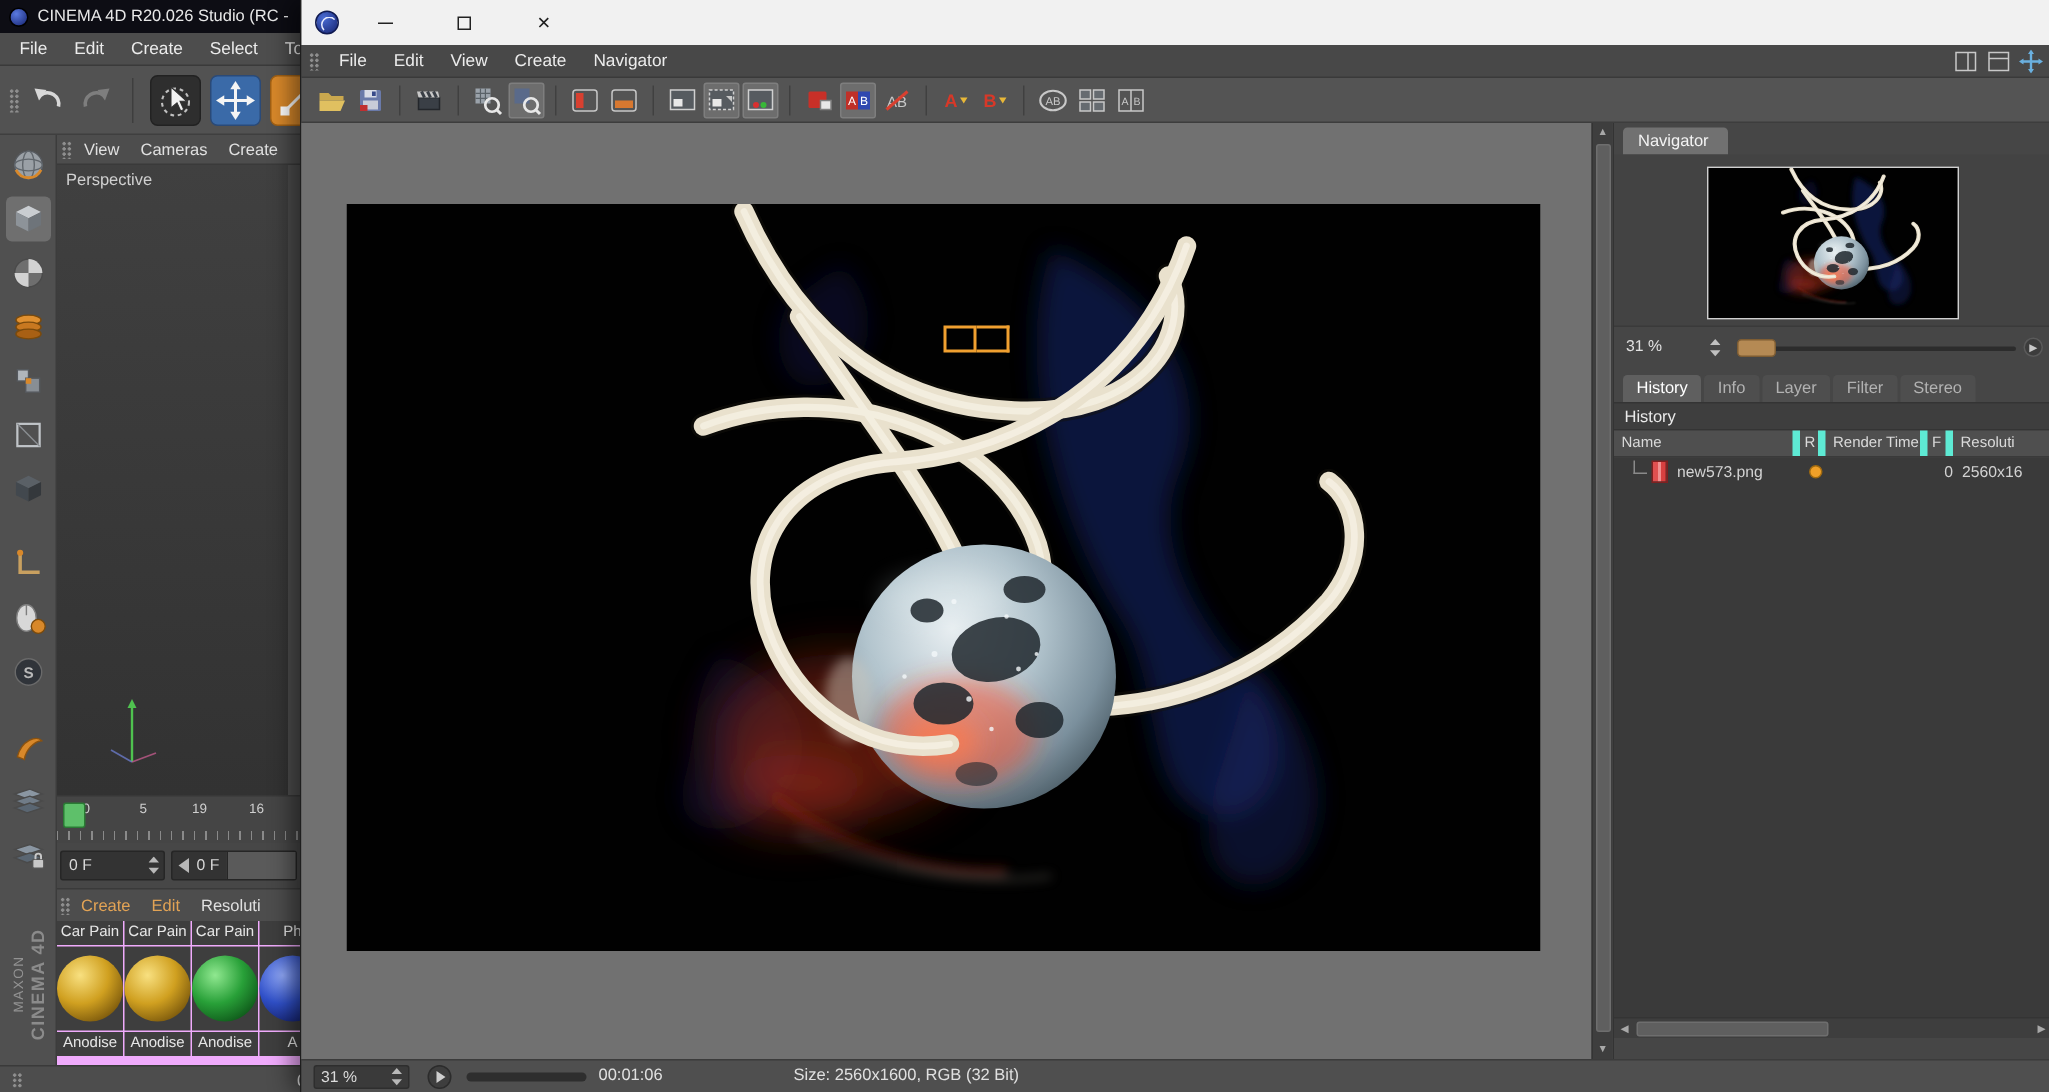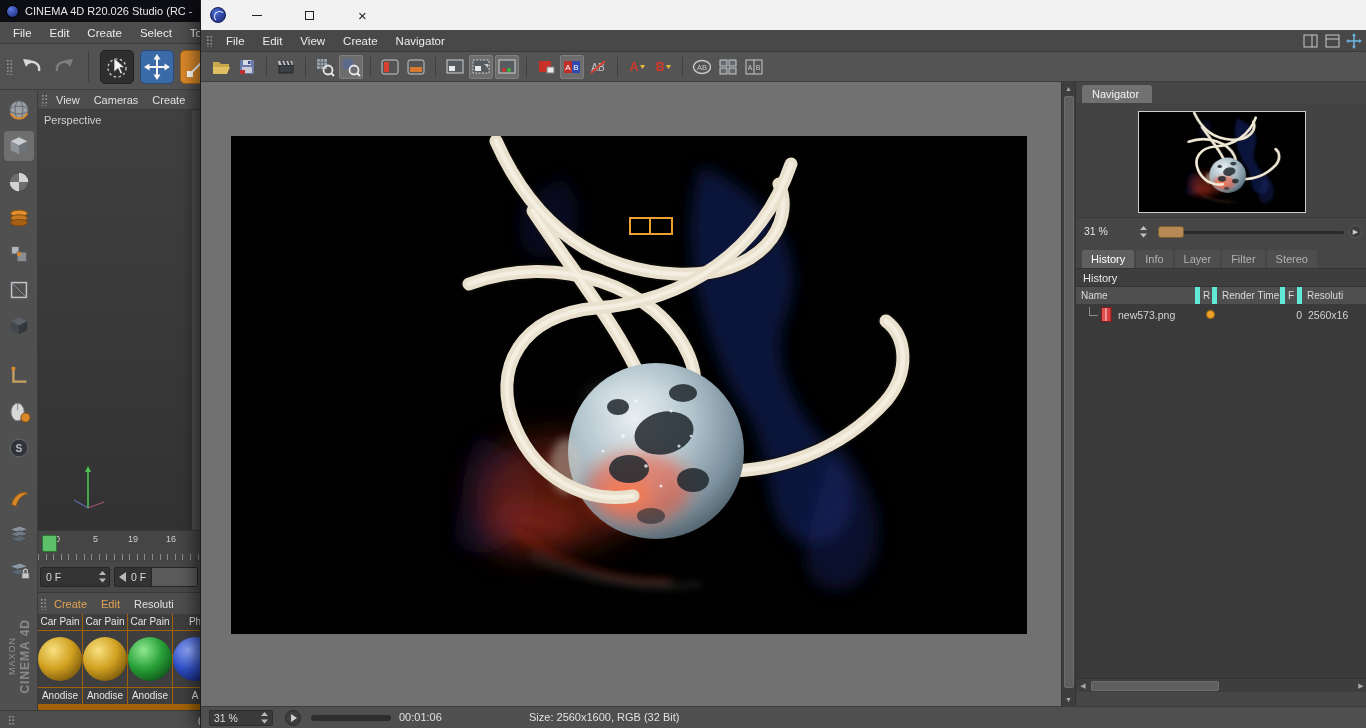--- a/index.html
+++ b/index.html
@@ -44,21 +44,21 @@
   .c4d-frames { left:38px; top:562px; width:162px; height:30px; background:#474747; display:flex; align-items:center; gap:4px; padding:0 2px; }
   .ffield { height:20px; background:#333; border:1px solid #262626; border-radius:2px; display:flex; align-items:center; color:#d8d8d8; font-size:10.5px; }
   .ffield .val { padding:0 5px; white-space:nowrap; }
   .scrubfill { flex:1; height:100%; background:#5a5a5a; border-left:1px solid #262626; }
 
   .c4d-matmenu { left:38px; top:592px; width:162px; height:22px; background:#4d4d4d; border-top:1px solid #3a3a3a; display:flex; align-items:center; padding-left:2px; }
   .matmi { font-size:11px; line-height:22px; padding:0 7px; white-space:nowrap; }
   .matmi.orange { color:#e2a355; }
   .matmi.plain { color:#e0e0e0; }
 
-  .c4d-mats { left:38px; top:614px; width:180px; height:96px; background:#a16207; overflow:hidden; }
+  .c4d-mats { left:38px; top:614px; width:180px; height:96px; background:#f0abfc; overflow:hidden; }
   .matrow { display:flex; }
   .matlabel { width:48px; height:16px; background:#3e3e3e; margin-right:1px; color:#e6e6e6; font-size:10px; text-align:center; line-height:16px; overflow:hidden; white-space:nowrap; }
   .matball { width:48px; height:56px; background:#3e3e3e; margin-right:1px; display:flex; align-items:center; justify-content:center; }
   .ball { width:44px; height:44px; border-radius:50%; }
   .m-gold  { background:radial-gradient(circle at 35% 30%, #f8e080, #d0a020 45%, #6a4a08 88%); }
   .m-green { background:radial-gradient(circle at 35% 30%, #90e890, #28a038 45%, #0a4a14 88%); }
   .m-blue  { background:radial-gradient(circle at 35% 30%, #90a8f8, #3050c8 45%, #101a60 88%); }
 
   .c4d-brand { left:0; bottom:18px; width:38px; height:108px; display:flex; justify-content:center; align-items:center; gap:1px; }
   .vtxt { writing-mode:vertical-rl; transform:rotate(180deg); color:#929292; letter-spacing:1px; white-space:nowrap; }

